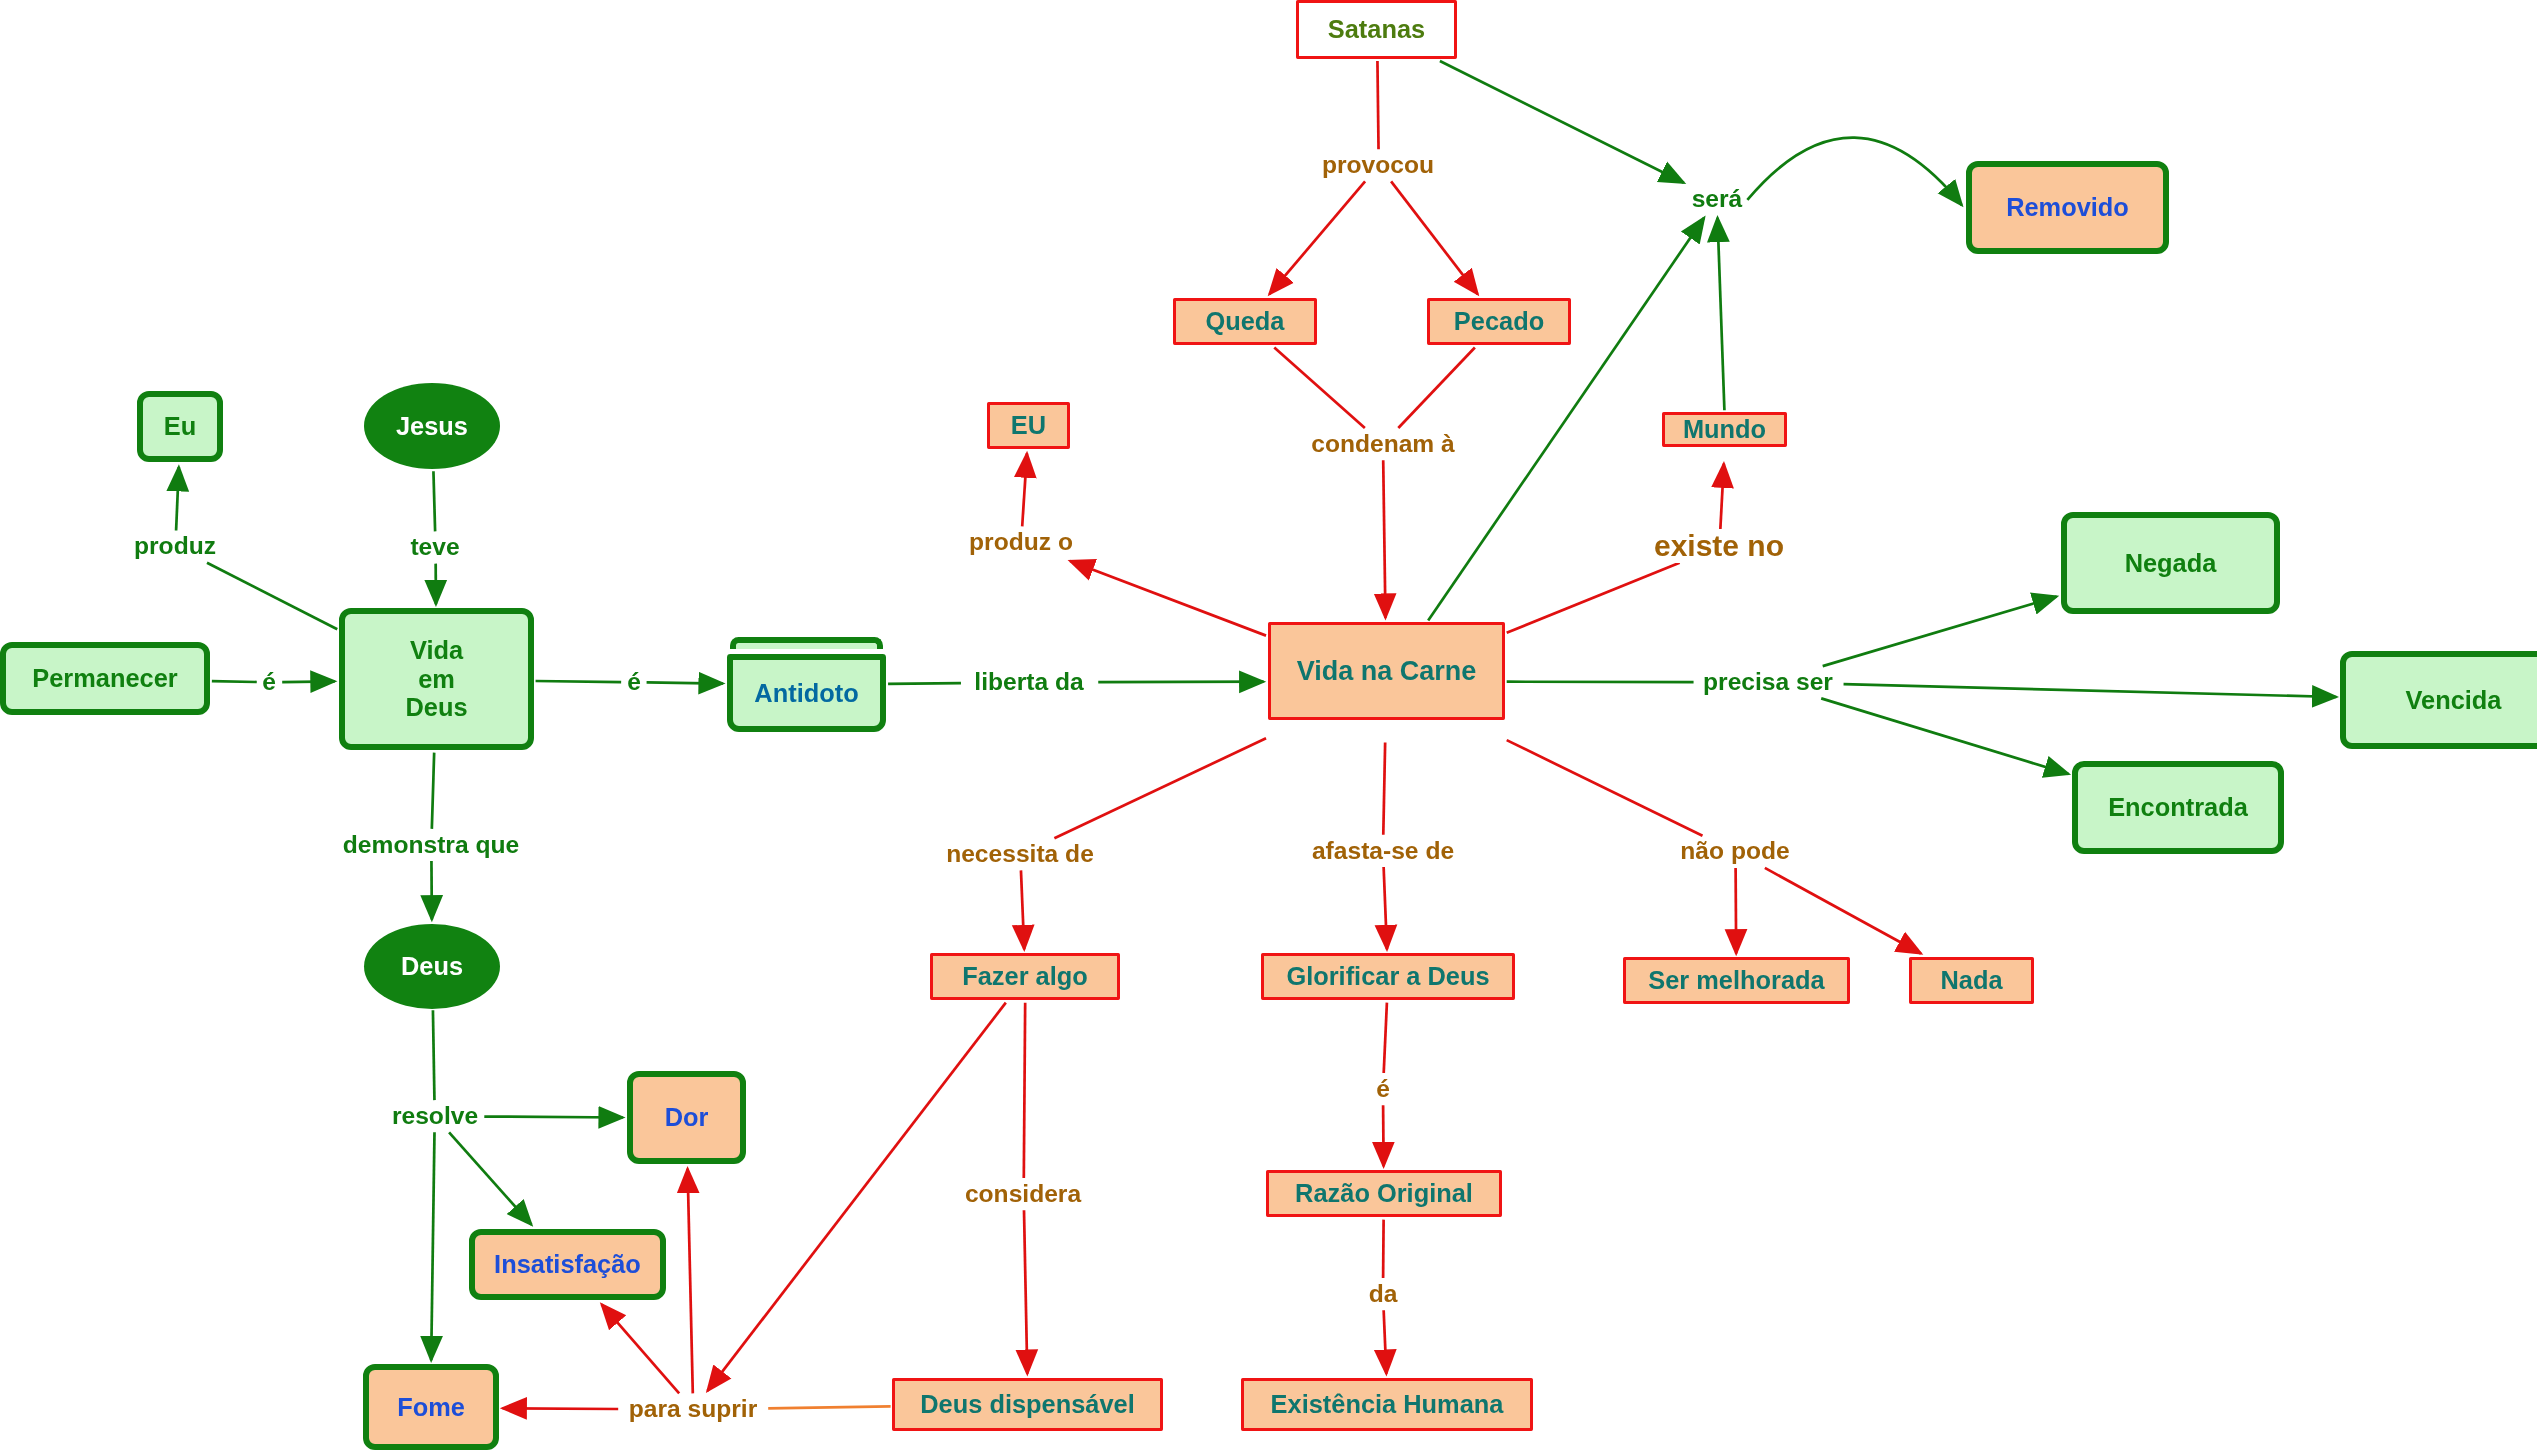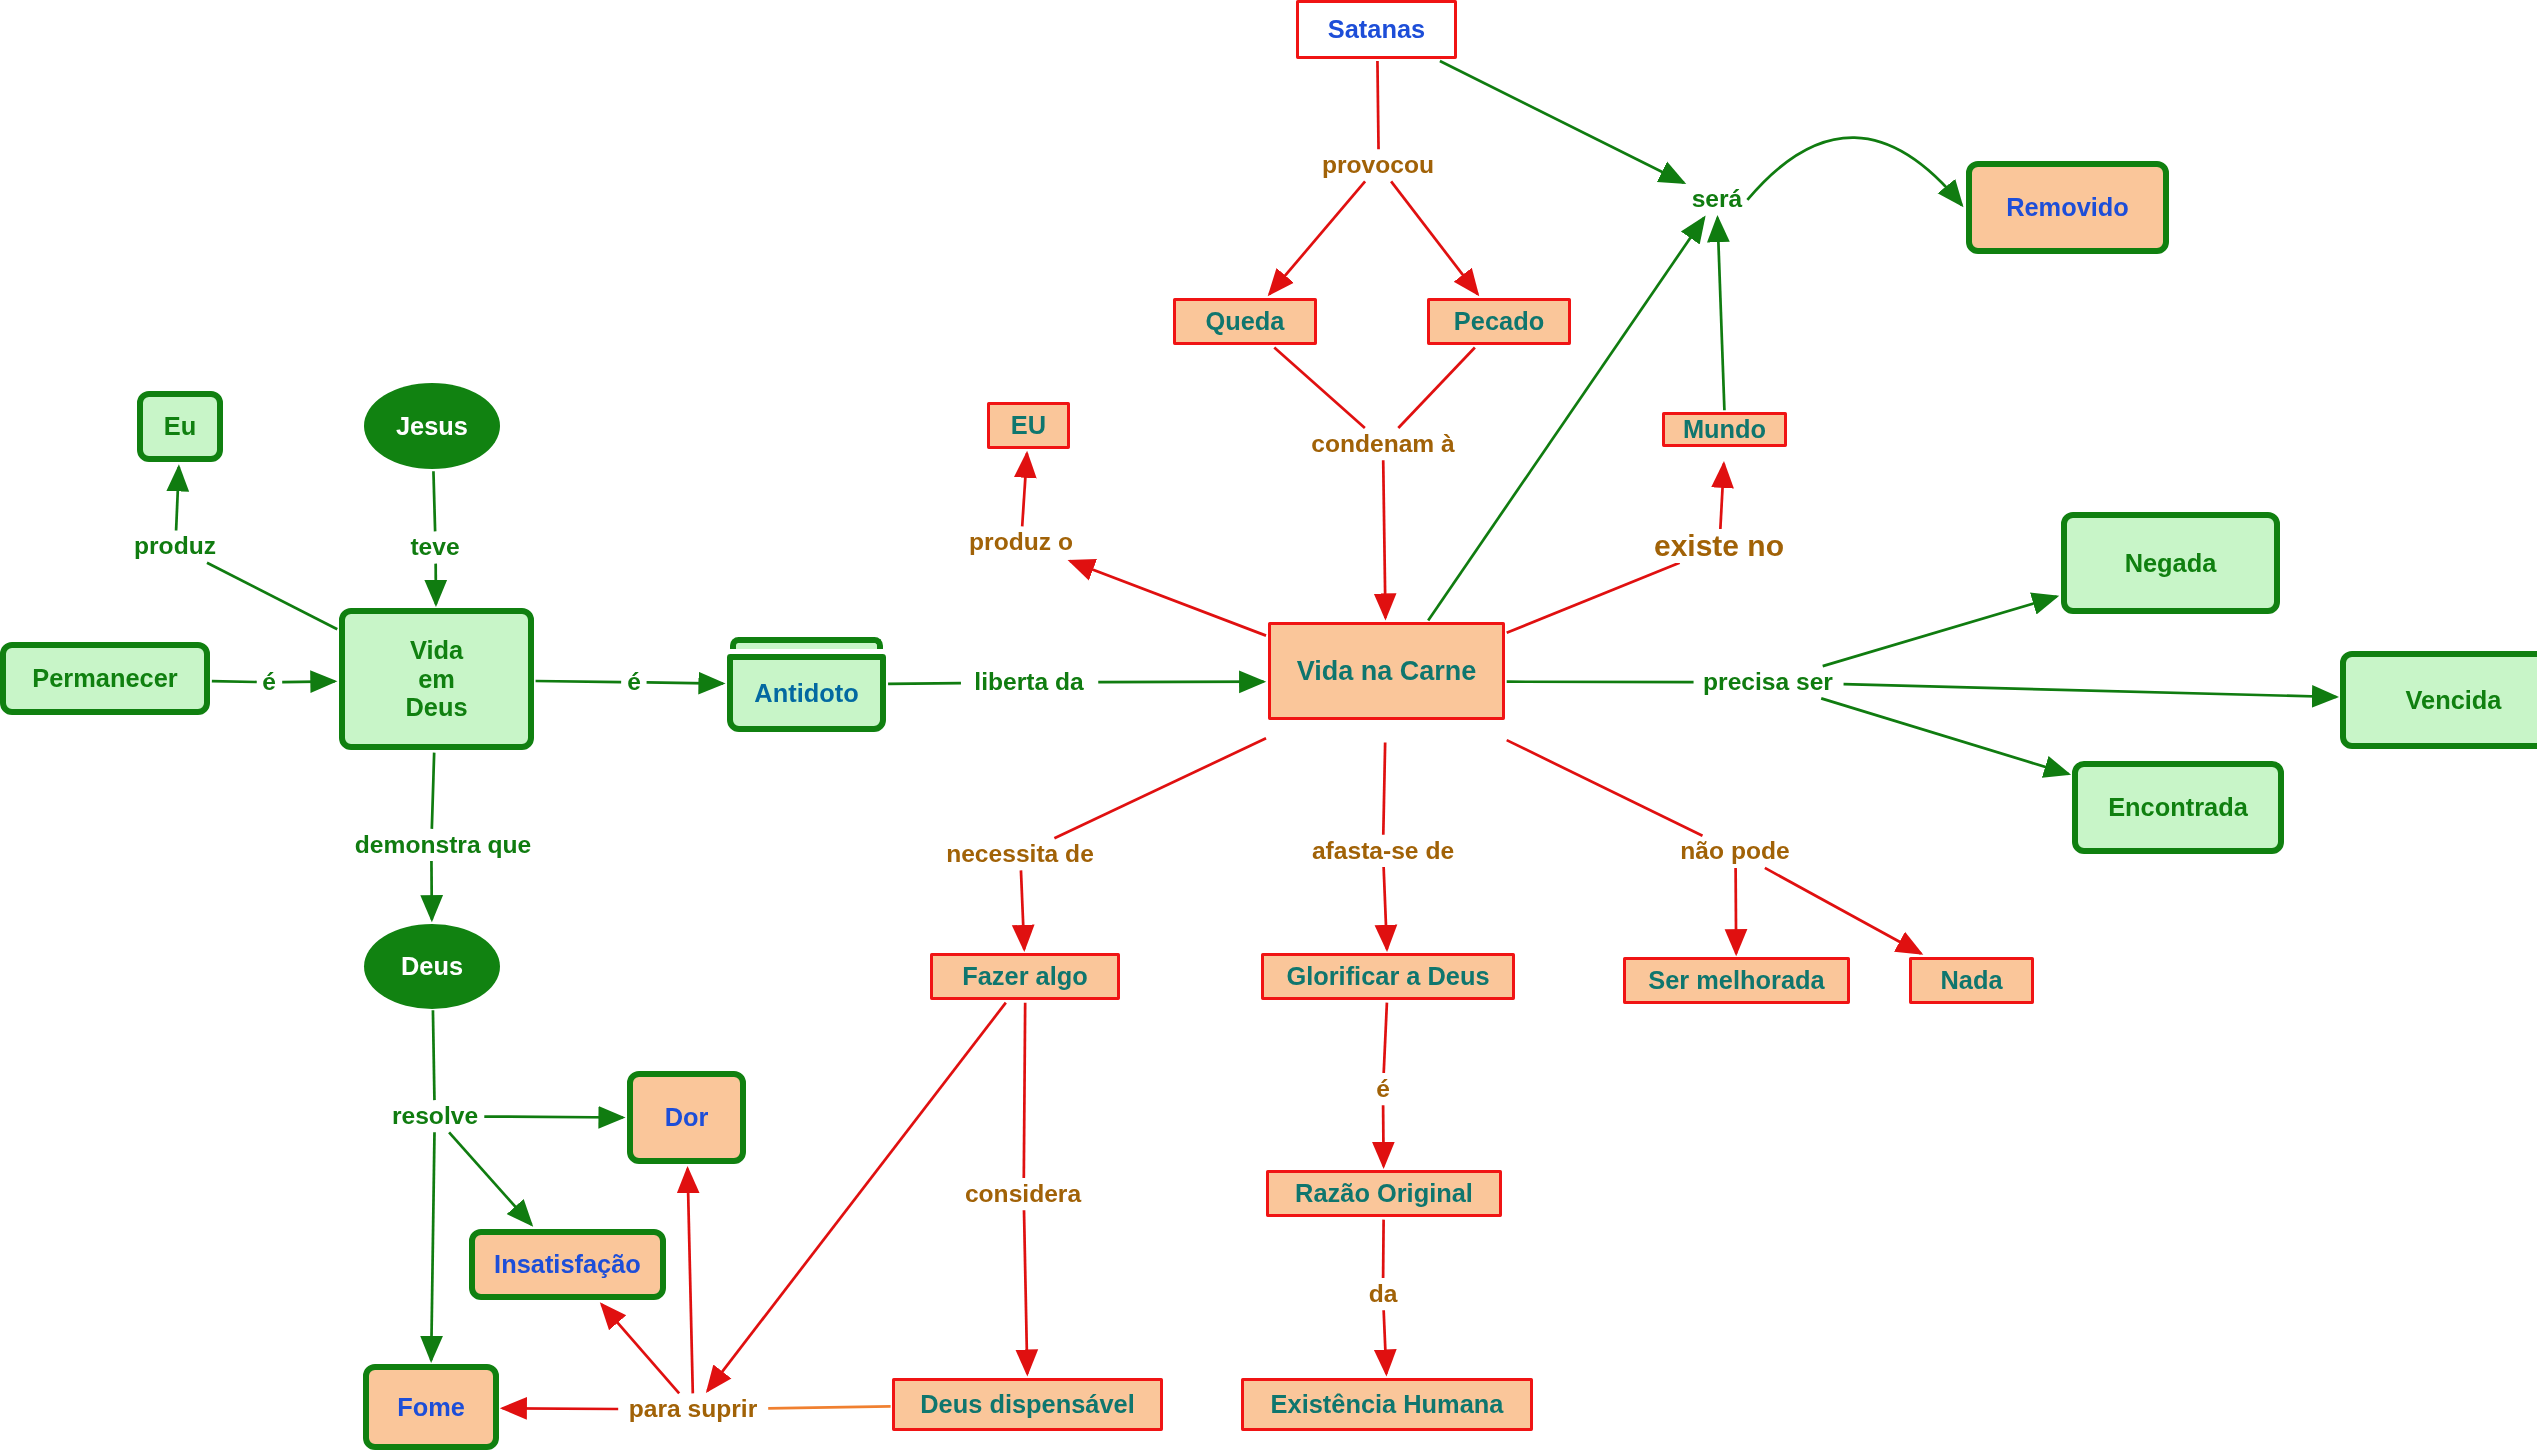--- a/index.html
+++ b/index.html
@@ -6,21 +6,21 @@
   body{font-family:"Liberation Sans", sans-serif;}
   #stage{position:relative;width:2538px;height:1451px;background:#ffffff;overflow:hidden;}
   #edges{position:absolute;left:0;top:0;width:2538px;height:1451px;pointer-events:none;}
 
   .node{position:absolute;box-sizing:border-box;display:flex;align-items:center;justify-content:center;text-align:center;font-weight:bold;line-height:1.12;}
 
   
   .n-green{background:#C8F5C8;border:6px solid #108010;border-radius:12px;color:#108010;}
   .n-ellipse{background:#118211;border:none;border-radius:50%;color:#ffffff;}
   .n-orange-red{background:#FAC69A;border:3.4px solid #F01414;color:#0f766e;border-radius:1.7px;}
-  .n-white-red{background:#ffffff;border:3.4px solid #F01414;color:#1d4ed8;border-radius:1.7px;}
+  .n-white-red{background:#ffffff;border:3.4px solid #F01414;color:#4d7c0f;border-radius:1.7px;}
   .n-orange-green{background:#FAC69A;border:6.8px solid #108010;border-radius:12px;color:#1d4ed8;}
 
   
   .n-antidoto{background:transparent;border:none;}
   .n-antidoto .ant-strip{position:absolute;left:3.4px;right:3.4px;top:0;height:12px;background:#C8F5C8;border-left:6px solid #108010;border-right:6px solid #108010;border-top:6px solid #108010;border-radius:8.5px 8.5px 0 0;box-sizing:border-box;}
   .n-antidoto .ant-body{position:absolute;left:0;right:0;top:17px;bottom:0;background:#C8F5C8;border:6px solid #108010;border-radius:3.4px 3.4px 12px 12px;box-sizing:border-box;display:flex;align-items:center;justify-content:center;color:#0369a1;}
 
   
   .lbl{position:absolute;font-weight:bold;white-space:nowrap;background:#ffffff;padding:0 3.4px;display:flex;align-items:center;justify-content:center;transform:translate(-50%,-50%);}
   .lbl-green{color:#107C10;}
@@ -188,21 +188,21 @@
       <div class="lbl lbl-green" style="left: 1717px; top: 199px; font-size: 24.6px;">será</div>
       <div class="lbl lbl-green" style="left: 175px; top: 546px; font-size: 24.6px;">produz</div>
       <div class="lbl lbl-green" style="left: 435px; top: 547px; font-size: 24.6px;">teve</div>
       <div class="lbl lbl-red" style="left: 1021px; top: 542px; font-size: 24.6px;">produz o</div>
       <div class="lbl lbl-red" style="left: 1383px; top: 444px; font-size: 24.6px;">condenam à</div>
       <div class="lbl lbl-red" style="left: 1719px; top: 546px; font-size: 30px;">existe no</div>
       <div class="lbl lbl-green" style="left: 269px; top: 682px; font-size: 24.6px;">é</div>
       <div class="lbl lbl-green" style="left: 634px; top: 682px; font-size: 24.6px;">é</div>
       <div class="lbl lbl-green" style="left: 1029px; top: 682px; font-size: 24.6px;">liberta da</div>
       <div class="lbl lbl-green" style="left: 1768px; top: 682px; font-size: 24.6px;">precisa ser</div>
-      <div class="lbl lbl-green" style="left: 431px; top: 845px; font-size: 24.6px; margin-left: 12px;">demonstra que</div>
+      <div class="lbl lbl-green" style="left: 431px; top: 845px; font-size: 24.6px;">demonstra que</div>
       <div class="lbl lbl-red" style="left: 1020px; top: 854px; font-size: 24.6px;">necessita de</div>
       <div class="lbl lbl-red" style="left: 1383px; top: 851px; font-size: 24.6px;">afasta-se de</div>
       <div class="lbl lbl-red" style="left: 1735px; top: 851px; font-size: 24.6px;">não pode</div>
       <div class="lbl lbl-red" style="left: 1383px; top: 1089px; font-size: 24.6px;">é</div>
       <div class="lbl lbl-green" style="left: 435px; top: 1116px; font-size: 24.6px;">resolve</div>
       <div class="lbl lbl-red" style="left: 1023px; top: 1194px; font-size: 24.6px;">considera</div>
       <div class="lbl lbl-red" style="left: 1383px; top: 1294px; font-size: 24.6px;">da</div>
       <div class="lbl lbl-red" style="left: 693px; top: 1409px; font-size: 24.6px;">para suprir</div>
     </div>
 </div>

